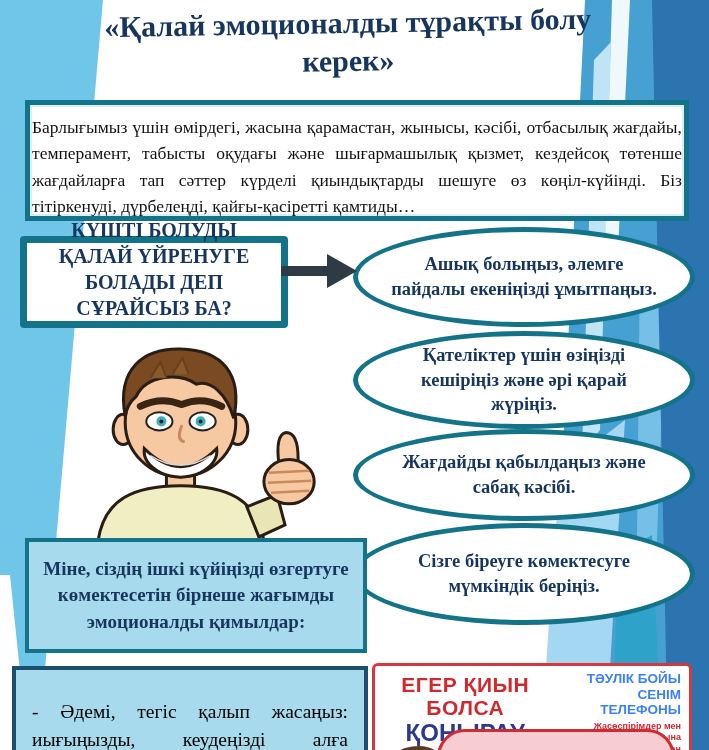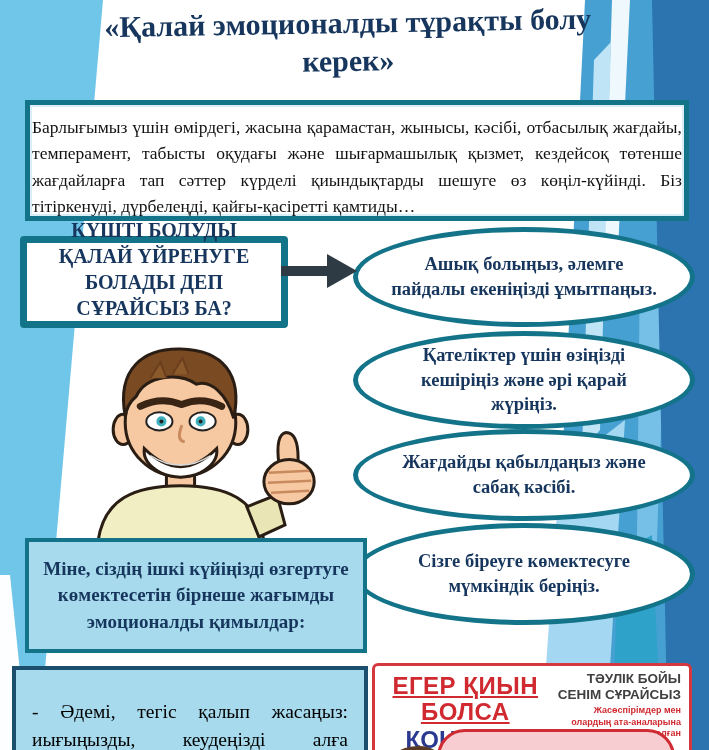--- a/index.html
+++ b/index.html
@@ -56,23 +56,23 @@
     text-align:justify;word-spacing:7px;
   }
   .helpline-box{
     left:372px;top:663px;width:320px;height:150px;z-index:3;
     background:#ffffff;border:3px solid #D6383F;border-radius:6px;
     font-family:"Liberation Sans",sans-serif;overflow:hidden;
   }
   .hl-grid{display:flex;}
   .hl-left{width:59%;padding-top:7px;text-align:center;}
   .hl-right{width:41%;padding:5px 8px 0 0;text-align:right;}
-  .hl-line1{color:#D02A30;font-weight:bold;font-size:24px;letter-spacing:.5px;line-height:1.1;text-decoration:underline;}
+  .hl-line1{color:#D02A30;font-weight:bold;font-size:21px;letter-spacing:.5px;line-height:1.1;}
   .hl-line2{color:#2B3990;font-weight:bold;font-size:24px;line-height:1.15;}
-  .hl-service{color:#404040;font-weight:bold;font-size:13.5px;line-height:1.15;}
+  .hl-service{color:#3b82f6;font-weight:bold;font-size:13.5px;line-height:1.15;}
   .hl-audience{color:#D02A30;font-weight:bold;font-size:9px;line-height:1.3;margin-top:3px;}
   .hl-cloud{
     position:absolute;left:62px;top:63px;width:232px;height:70px;
     background:#F8CDD2;border:3px solid #CE2B33;border-radius:28px;
     text-align:center;
   }
   .hl-anon{color:#CE2B33;font-weight:bold;font-size:11px;margin-top:16px;}
   .hl-phone-row{display:flex;align-items:center;justify-content:center;gap:6px;margin-top:1px;}
   .hl-phone{color:#2B3990;font-weight:bold;font-size:18px;}
   .wa-icon{
@@ -177,21 +177,21 @@
   </div>
 
   <div class="abs helpline-box">
     <div class="hl-grid">
       <div class="hl-left">
         <div class="hl-line1">ЕГЕР ҚИЫН БОЛСА</div>
         <div class="hl-line2">ҚОҢЫРАУ ШАЛ</div>
       </div>
       <div class="hl-right">
         <div class="hl-service">ТӘУЛІК БОЙЫ</div>
-        <div class="hl-service">СЕНІМ СҰРАЙСЫЗ</div>
+        <div class="hl-service">СЕНІМ ТЕЛЕФОНЫ</div>
         <div class="hl-audience">Жасөспірімдер мен олардың ата-аналарына арналған</div>
       </div>
     </div>
 
     <svg class="hl-person" viewBox="0 0 86 110">
       <path d="M8,100 Q0,50 30,40 Q66,30 76,68 L80,110 L4,110 Z" fill="#5A3A24"></path>
       <path d="M16,92 Q12,56 34,48 M24,98 Q20,62 44,52" stroke="#7A5236" stroke-width="3" fill="none"></path>
       <ellipse cx="60" cy="92" rx="13" ry="17" fill="#E8B48E"></ellipse>
     </svg>
 

